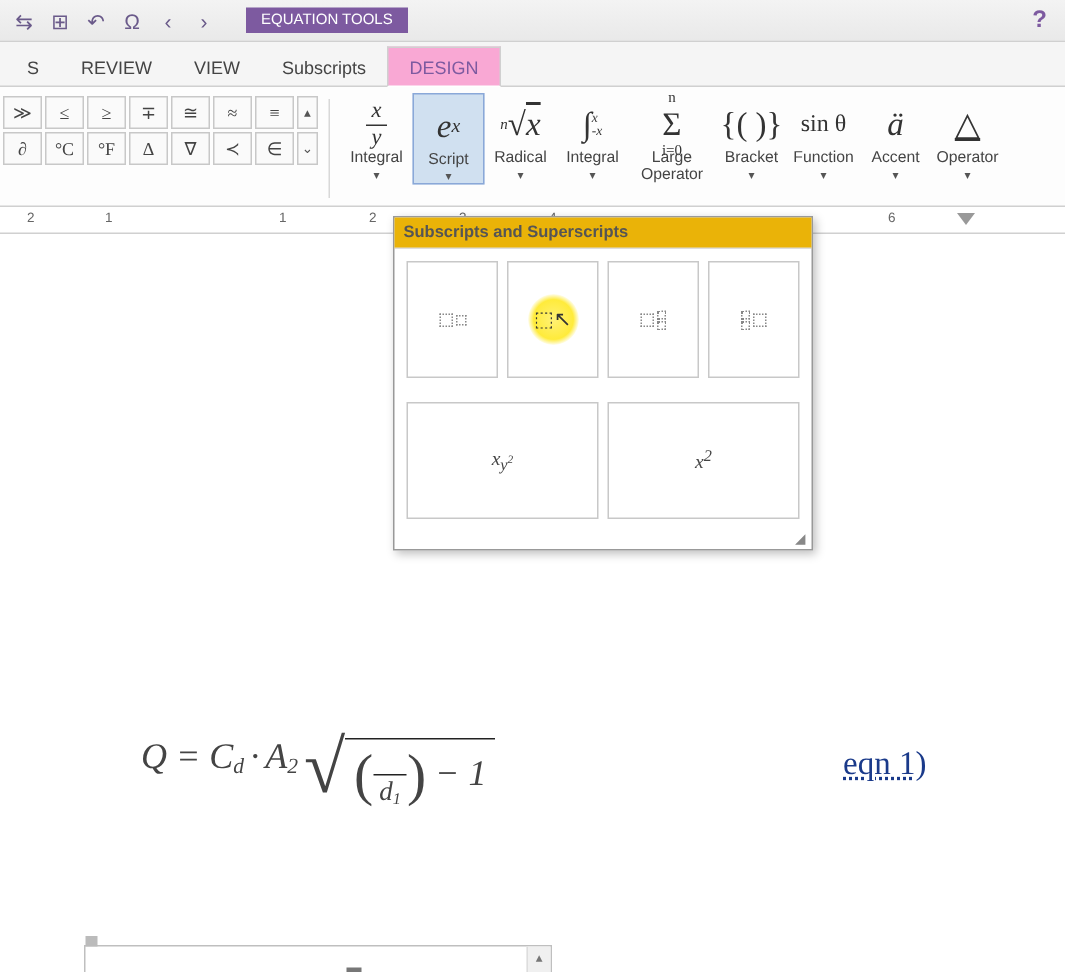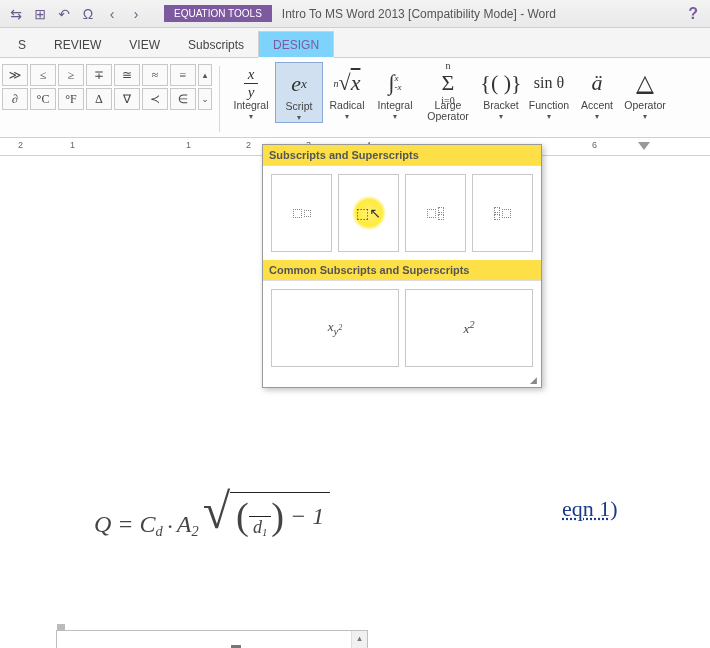--- a/index.html
+++ b/index.html
@@ -27,21 +27,21 @@
     background:#7d5aa0; color:#fff; font-size:10px; padding:3px 10px; margin-left:18px;
   }
   .doc-title { margin-left:10px; color:#555; font-size:12px; }
   .help { margin-left:auto; color:#7d5aa0; font-size:16px; font-weight:bold; padding:0 6px;}
   .tabs {
     height: 30px; display:flex; align-items:flex-end; background:#f5f5f5;
     border-bottom:1px solid #d0d0d0; padding-left:4px;
   }
   .tab { padding:6px 14px 5px 14px; color:#444; font-size:12px; }
   .tab.active {
-    background:#7dd3fc; border:1px solid #d0d0d0; border-bottom:1px solid #fff;
+    background:#f9a8d4; border:1px solid #d0d0d0; border-bottom:1px solid #fff;
     color:#7d5aa0; position:relative; top:1px;
   }
   .ribbon {
     height: 80px; background:#fdfdfd; border-bottom:1px solid #d0d0d0;
     display:flex; align-items:flex-start; padding:4px 2px 0 2px; gap:4px;
     position:relative;
   }
   .symbols {
     display:flex; flex-direction:column; gap:2px; padding:2px 0 0 0;
   }
@@ -80,21 +80,21 @@
     background:#fff; position:relative; height:510px; padding-top:10px;
   }
 
   
   .gallery {
     position:absolute; left:262px; top:144px; width:280px;
     background:#fff; border:1px solid #999; box-shadow:2px 2px 6px rgba(0,0,0,0.25);
     z-index:50; font-size:11px;
   }
   .ghdr {
-    background:#fde047; padding:4px 6px; color:#555; font-weight:600;
+    background:#eab308; padding:4px 6px; color:#555; font-weight:600;
     border-bottom:1px solid #ddd;
   }
   .grow { display:flex; gap:6px; padding:8px 8px; }
   .gcell {
     flex:1; height:78px; border:1px solid #c8c8c8; background:#fff;
     display:flex; align-items:center; justify-content:center;
     font-family:"Cambria Math","Times New Roman",serif; font-size:13px;
     position:relative;
   }
   .gcell .ph {
@@ -107,21 +107,21 @@
   .gcell.hl .cursor {
     position:relative; z-index:2; font-size:14px; color:#333;
   }
   .gresize{
     text-align:right; padding:0 4px 2px 0; color:#888; font-size:9px;
   }
 
   
   .eqline {
     font-family:"Cambria Math","Times New Roman",serif; font-style:italic;
-    font-size:24px; display:flex; align-items:flex-end; gap:4px;
+    font-size:24px; display:flex; align-items:flex-start; gap:4px;
     position:absolute;
   }
   .eq1 { left:94px; top:336px; }
   .eqn-label {
     position:absolute; left:562px; top:340px;
     font-family:"Cambria Math","Times New Roman",serif; font-size:22px;
     color:#1a3a8a; text-decoration: underline dotted;
   }
   .frac { display:inline-flex; flex-direction:column; align-items:center; font-size:18px; }
   .frac .num, .frac .den { padding:0 4px; }
@@ -156,21 +156,20 @@
 <div class="title-bar">
   <div class="qat">
     <span class="q">⇆</span>
     <span class="q">⊞</span>
     <span class="q">↶</span>
     <span class="q">Ω</span>
     <span class="q">‹</span>
     <span class="q">›</span>
   </div>
   <div class="contextual-tab">EQUATION TOOLS</div>
-  <div class="doc-title">Intro To MS Word 2013 [Compatibility Mode] - Word</div>
   <div class="help">?</div>
 </div>
 
 <div class="tabs">
   <div class="tab">S</div>
   <div class="tab">REVIEW</div>
   <div class="tab">VIEW</div>
   <div class="tab">Subscripts</div>
   <div class="tab active">DESIGN</div>
 </div>
@@ -324,21 +323,20 @@
         </span>
     </div>
     <div class="gcell">
       <span style="display:inline-flex;flex-direction:column;gap:1px">
           <span class="ph" style="width:6px;height:6px"></span>
           <span class="ph" style="width:6px;height:6px"></span>
         </span>
         <span class="ph"></span>
     </div>
   </div>
-  <div class="ghdr">Common Subscripts and Superscripts</div>
   <div class="grow">
     <div class="gcell">
         <i>x<sub>y<sup style="font-size:0.7em">2</sup></sub></i>
       </div>
     <div class="gcell">
         <i>x<sup>2</sup></i>
       </div>
   </div>
   <div class="gresize">◢</div>
 </div>

